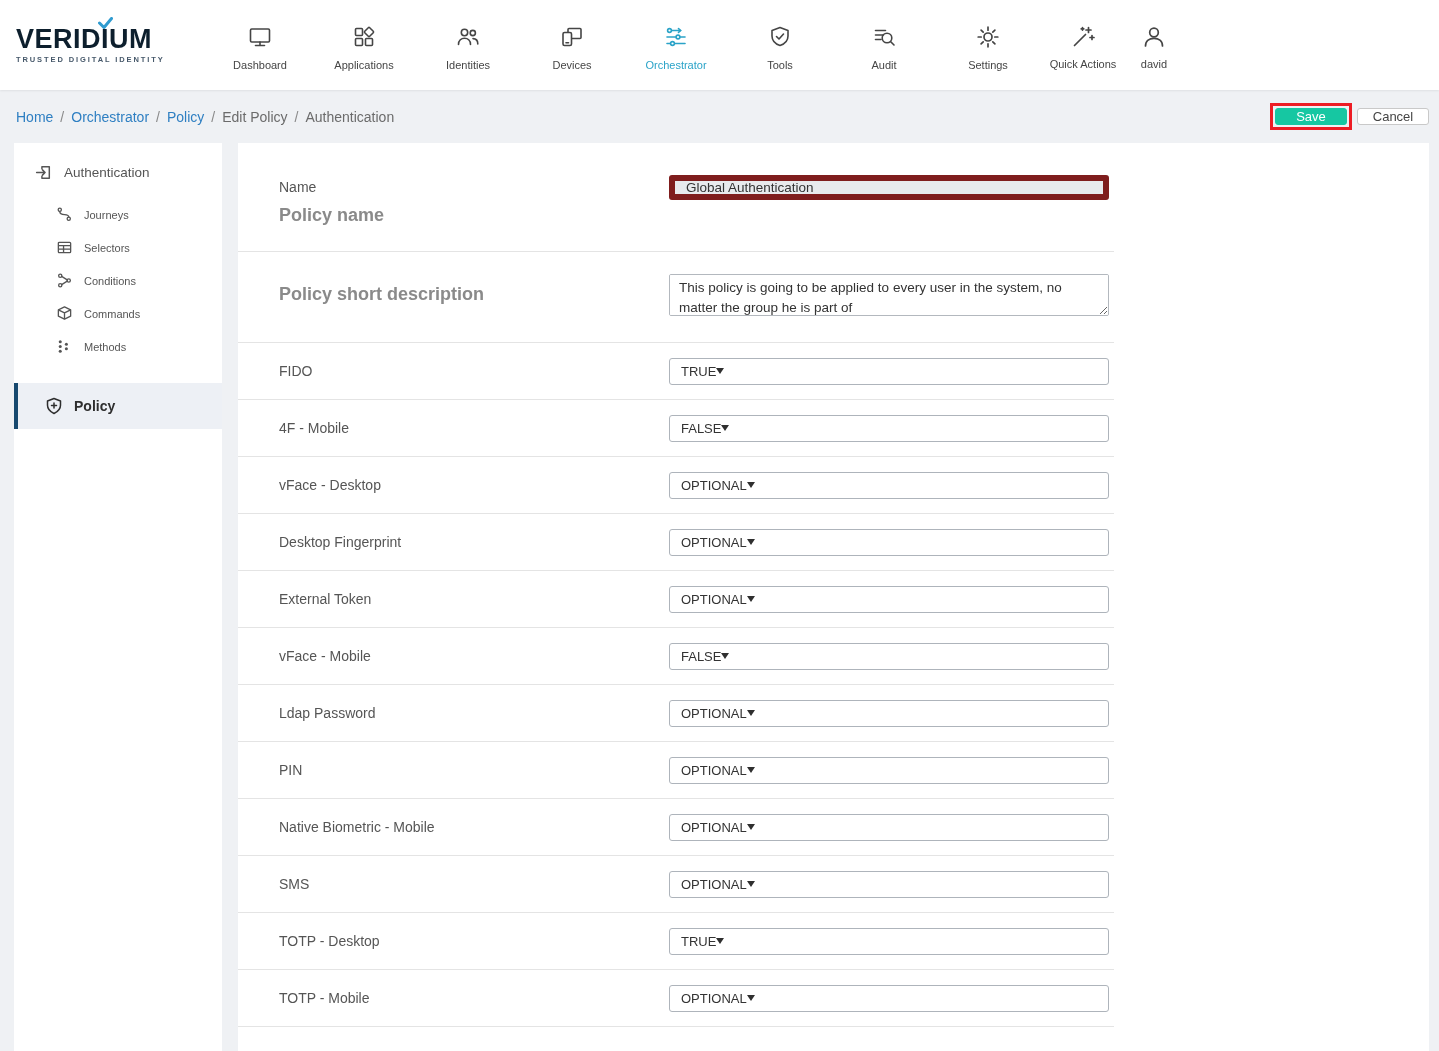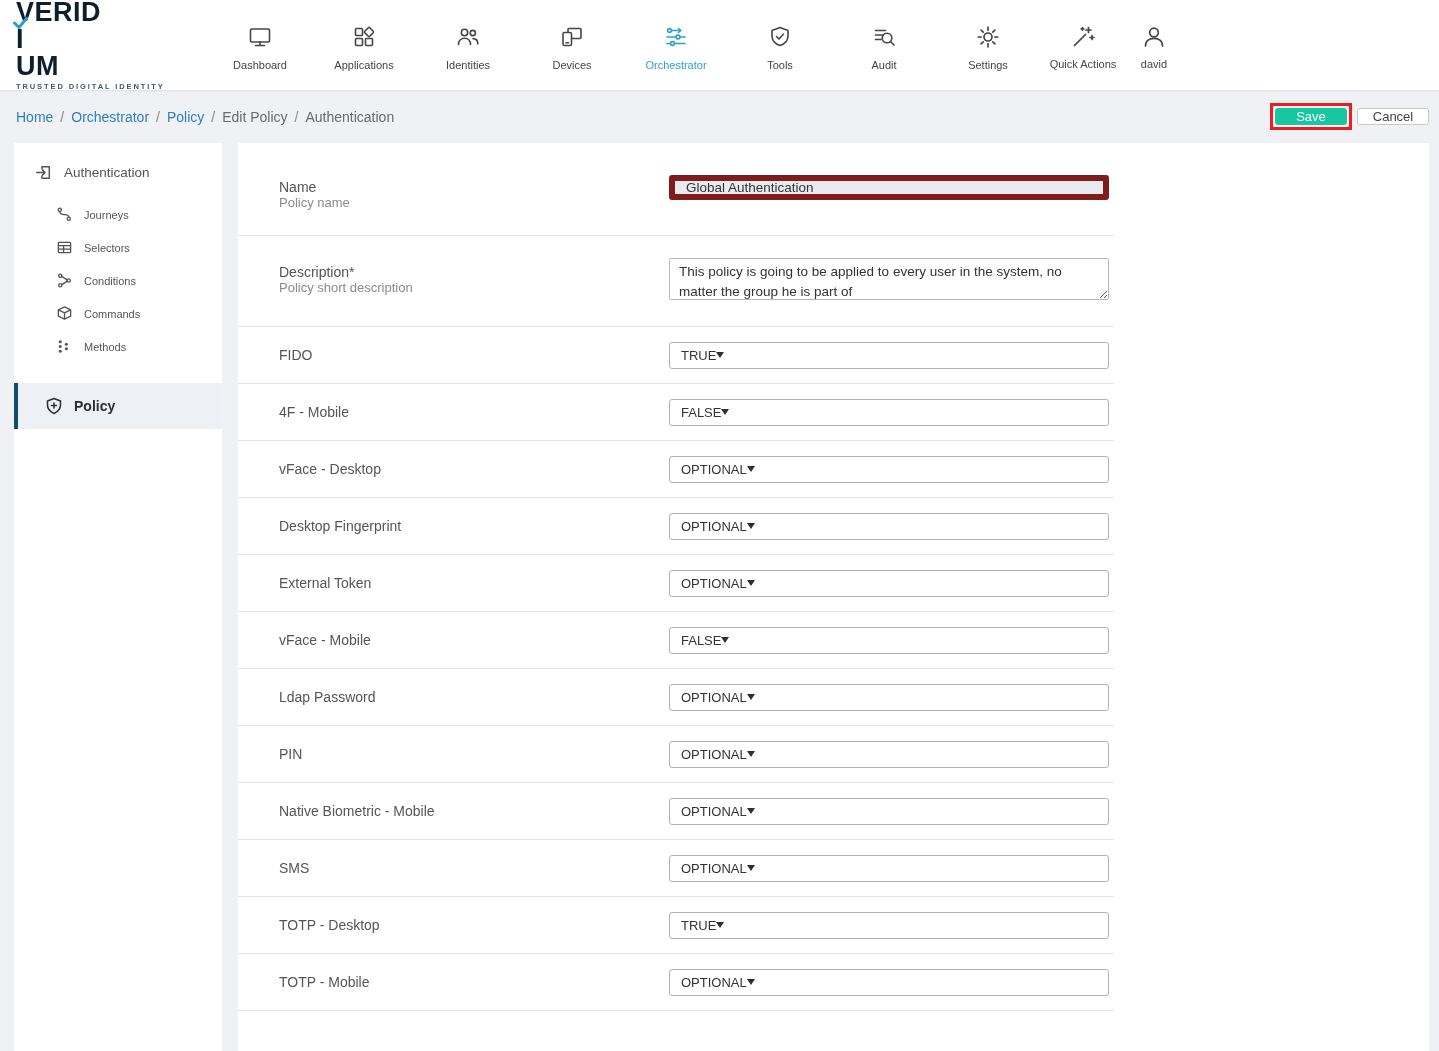--- a/index.html
+++ b/index.html
@@ -14,21 +14,21 @@
   body{
     height:1051px;background:#eff1f4;color:#333;
     font-family:"Liberation Sans",sans-serif;overflow:hidden;
   }
   svg{display:block;}
 
   
   .topbar{height:90px;background:#fff;display:flex;align-items:center;
     padding:0 18px 0 16px;box-shadow:0 1px 2px rgba(0,0,0,.07);position:relative;z-index:2;}
   .logo{width:192px;flex:0 0 auto;}
-  .logo-text{display:flex;font-size:27px;font-weight:700;color:#0d1f2d;letter-spacing:.5px;line-height:1;flex-direction:column;}
+  .logo-text{display:flex;font-size:27px;font-weight:700;color:#0d1f2d;letter-spacing:.5px;line-height:1;}
   .logo-i{position:relative;}
   .logo-check{position:absolute;top:-9px;left:-3px;}
   .tagline{font-size:7.5px;letter-spacing:1.9px;color:#46586a;margin-top:2px;font-weight:700;}
 
   .main-nav{display:flex;flex:0 0 auto;}
   .nav-item{width:104px;display:flex;flex-direction:column;align-items:center;gap:9px;
     color:#454545;cursor:pointer;padding-top:4px;}
   .nav-item .nav-label{font-size:11px;color:inherit;}
   .nav-item.active{color:var(--accent-teal);}
 
@@ -65,21 +65,21 @@
   .sb-item{display:flex;align-items:center;gap:11px;padding:8px 14px 8px 42px;
     color:#555;font-size:11px;cursor:pointer;}
   .sb-policy{margin-top:20px;display:flex;align-items:center;gap:11px;height:46px;
     padding:0 14px 0 27px;background:#edf0f5;border-left:4px solid var(--sidebar-active-border);
     color:#2e2e2e;font-size:14px;font-weight:700;cursor:pointer;}
 
   
   .content{flex:1;background:#fff;padding-top:12px;}
   .form-row{width:876px;padding-left:41px;display:flex;border-bottom:1px solid #e4e4e4;}
   .lbl{font-size:14px;color:#555;}
-  .hint{font-size:13px;color:#8a8a8a;}
+  .hint{font-size:18px;color:#8a8a8a;margin-top:10px;font-weight:bold;}
   .labels{width:390px;flex:0 0 auto;}
   .name-row{padding-top:20px;padding-bottom:25px;align-items:flex-start;}
   .name-row .lbl{margin-top:4px;}
   .name-input{width:440px;height:25px;background:#e8eaed;border:6px solid #7f1d1d;border-radius:3px;
     font-size:13.5px;color:#333;padding:2px 11px;font-family:inherit;}
   .desc-row{padding-top:22px;padding-bottom:26px;align-items:flex-start;}
   .desc-row .lbl{margin-top:6px;}
   .desc-input{width:440px;height:42px;border:1px solid #b3b8be;border-radius:2px;
     font-size:13.5px;color:#333;padding:3px 9px;font-family:inherit;line-height:1.45;}
   .field-row{height:57px;align-items:center;}
@@ -320,21 +320,20 @@
     <div class="form-row name-row">
       <div class="labels">
         <div class="lbl">Name</div>
         <div class="hint">Policy name</div>
       </div>
       <input class="name-input" type="text" readonly="" value="Global Authentication" style="">
     </div>
 
     <div class="form-row desc-row">
       <div class="labels">
-        <div class="lbl">Description*</div>
         <div class="hint">Policy short description</div>
       </div>
       <textarea class="desc-input" style="">This policy is going to be applied to every user in the system, no matter the group he is part of</textarea>
     </div>
 
     <div id="policy-fields">
         <div class="form-row field-row">
         <div class="lbl">FIDO</div>
         <div class="select">
           <span>TRUE</span>

